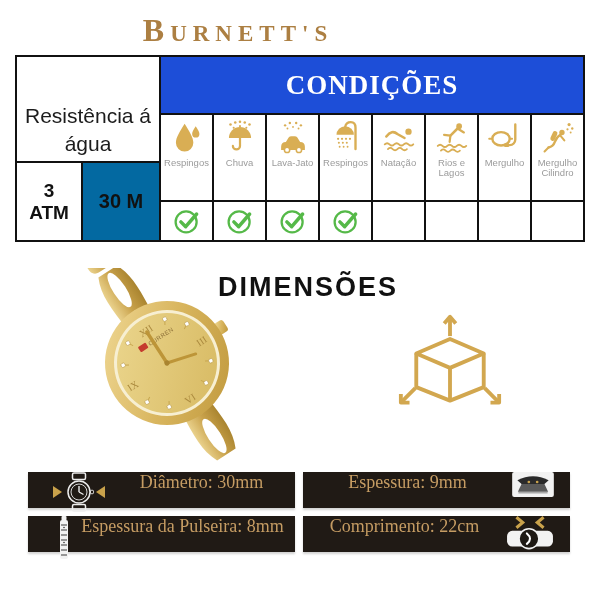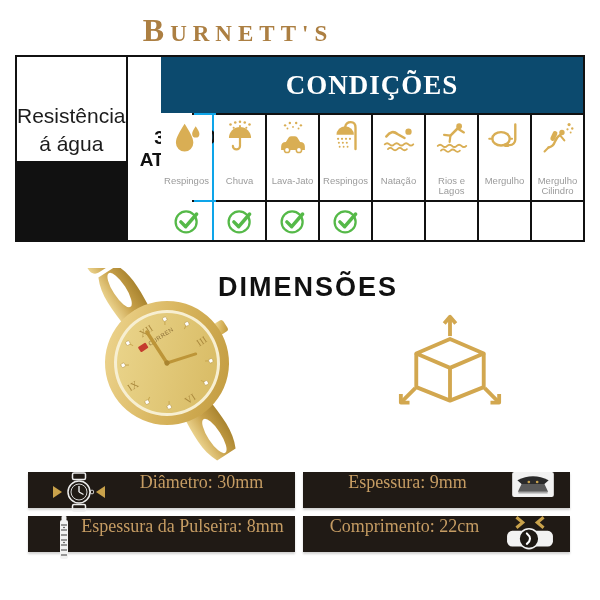--- a/index.html
+++ b/index.html
@@ -8,35 +8,35 @@
 
   
   .logo{position:absolute;top:12px;left:0;width:476px;text-align:center;
         font-family:"Liberation Serif",serif;font-size:23px;letter-spacing:6px;
         color:#AC7F42;font-weight:600;}
   .logo::first-letter{font-size:32px;}
 
   
   .wr-table{position:absolute;left:15px;top:55px;width:570px;height:187px;
             background:#111;border:2px solid #111;display:flex;gap:2px;box-sizing:border-box;}
-  .wr-left{width:142px;display:flex;flex-direction:row;gap:2px;flex:none;}
+  .wr-left{width:142px;display:flex;flex-direction:column;gap:2px;flex:none;}
   .wr-res{height:104px;background:#fff;display:flex;align-items:flex-end;justify-content:center;
           text-align:center;font-size:21px;color:#1c1c1c;line-height:1.3;padding-bottom:4px;box-sizing:border-box;}
   .wr-left-bottom{flex:1;display:flex;gap:2px;}
   .wr-atm{width:64px;background:#fff;display:flex;flex-direction:column;align-items:center;justify-content:center;
           font-weight:bold;font-size:19px;color:#111;line-height:1.15;}
-  .wr-depth{flex:1;background:#0ea5e9;display:flex;align-items:center;justify-content:center;
+  .wr-depth{flex:1;background:#0369a1;display:flex;align-items:center;justify-content:center;
           font-weight:bold;font-size:20px;color:#111;}
   .wr-right{flex:1;display:flex;flex-direction:column;gap:2px;}
-  .wr-header{height:56px;background:#0c4a6e;color:#fff;display:flex;align-items:center;justify-content:center;
+  .wr-header{height:56px;background:#1d4ed8;color:#fff;display:flex;align-items:center;justify-content:center;
              font-family:"Liberation Serif",serif;font-weight:bold;font-size:27px;letter-spacing:1px;}
   .wr-icons{height:85px;display:grid;grid-template-columns:repeat(8,1fr);gap:2px;}
   .wr-checks{flex:1;display:grid;grid-template-columns:repeat(8,1fr);gap:2px;}
   .cond-cell{background:#fff;display:flex;flex-direction:column;align-items:center;justify-content:flex-start;
-             padding-top:4px;box-sizing:border-box;overflow:hidden;gap:18px;}
+             padding-top:4px;box-sizing:border-box;overflow:hidden;}
   .cond-cell svg{width:38px;height:38px;flex:none;}
   .cond-label{font-size:9.5px;color:#9b9b9b;text-align:center;line-height:1.1;margin-top:1px;}
   .check-cell{background:#fff;display:flex;align-items:center;justify-content:center;}
   .check-cell svg{width:28px;height:28px;}
 
   
   .dim-title{position:absolute;top:272px;left:0;width:600px;text-align:center;
              font-size:27px;font-weight:600;letter-spacing:2px;color:#111;
              font-family:"Liberation Sans",sans-serif;margin-left:8px;}
   .watch-img{position:absolute;left:52px;top:268px;width:230px;height:205px;}

